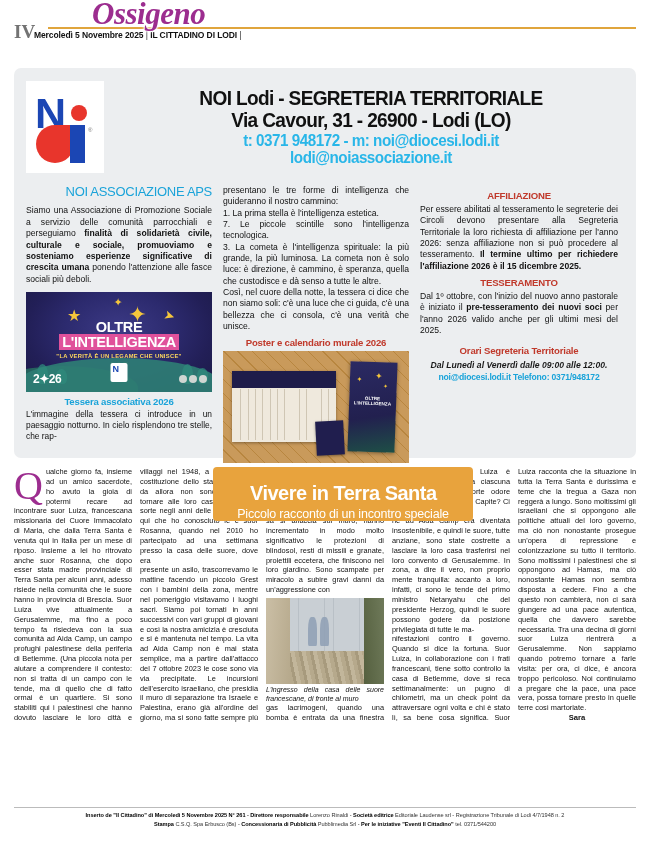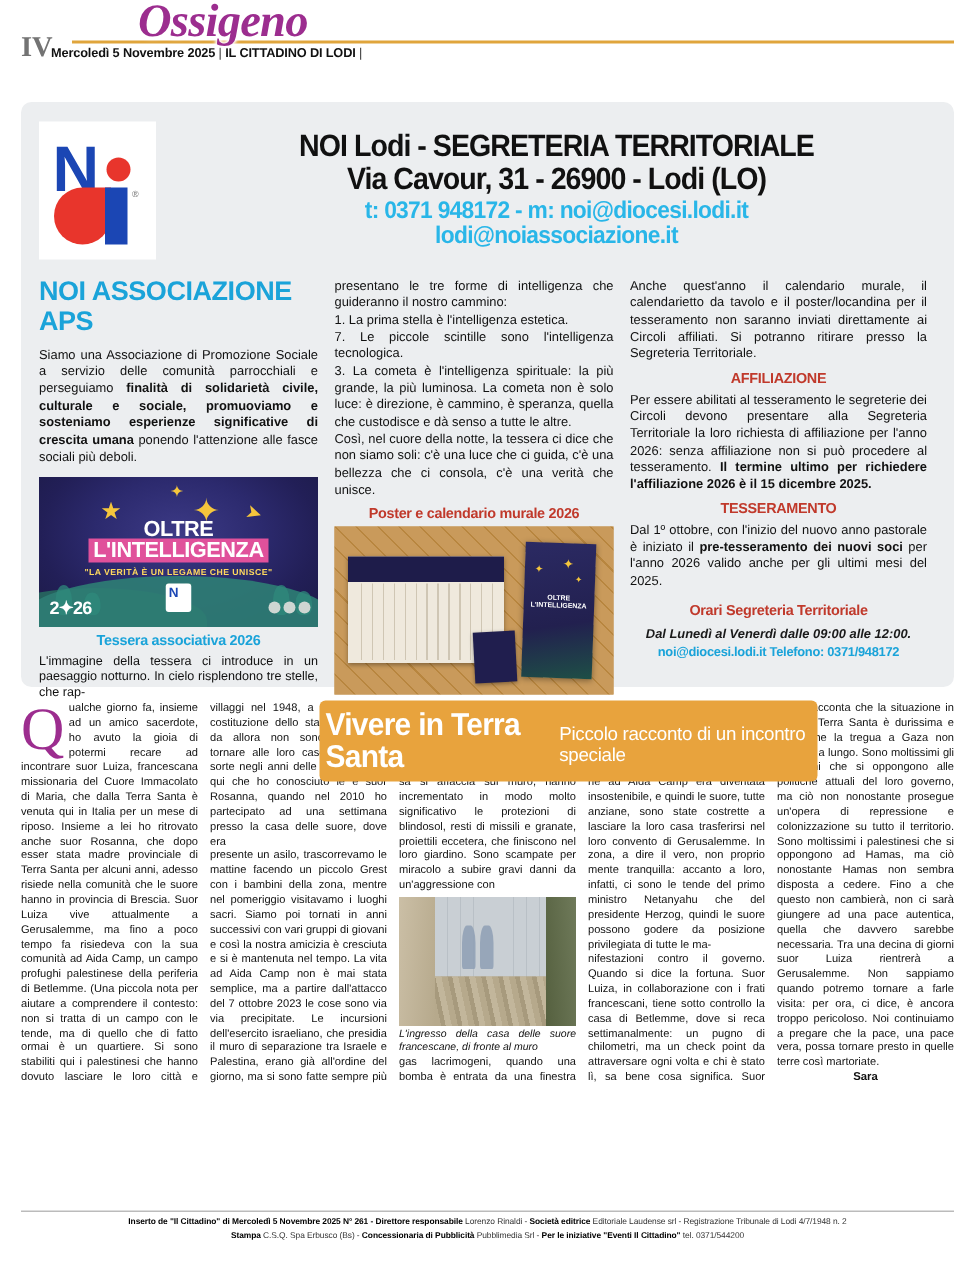--- a/index.html
+++ b/index.html
@@ -46,21 +46,21 @@
 
   .ad-head{flex:1;text-align:center;line-height:1.06;padding-left:4px;}
   .ad-h1{font-size:20.5px;font-weight:700;letter-spacing:-.7px;color:#111;font-stretch:condensed;transform:scaleX(.93);transform-origin:center;}
   .ad-h2{font-size:20.5px;font-weight:700;letter-spacing:-.7px;color:#111;transform:scaleX(.93);transform-origin:center;}
   .ad-h3{font-size:16px;font-weight:700;color:#29b6e8;letter-spacing:-.5px;margin-top:2px;transform:scaleX(.95);transform-origin:center;}
   .ad-h4{font-size:16px;font-weight:700;color:#29b6e8;letter-spacing:-.5px;transform:scaleX(.95);transform-origin:center;}
 
   .ad-cols{display:flex;gap:11px;margin-top:9px;}
   .adcol{width:186px;}
   .adcol.c3{width:198px;}
-  .ad-title{font-size:18px;font-weight:700;color:#1aa3d9;text-align:left;line-height:1.1;letter-spacing:-.3px;}
+  .ad-title{font-size:13px;font-weight:400;color:#1aa3d9;text-align:right;line-height:1.1;letter-spacing:-.3px;}
   .ad-sub{font-size:9px;font-weight:700;color:#1aa3d9;text-align:center;line-height:1.15;margin-top:1px;}
   .ad-body{font-size:8.6px;line-height:1.33;text-align:justify;margin-top:6px;color:#111;}
   .ad-body b{font-weight:700;}
   .ad-body2{font-size:8.6px;line-height:1.32;text-align:justify;color:#111;}
   .ad-body2 b{font-weight:700;}
 
   .cap-red{font-size:9.6px;font-weight:700;color:#c0392b;text-align:center;margin:5px 0 3px;letter-spacing:-.2px;}
   .cap-cyan{font-size:9.6px;font-weight:700;color:#1aa3d9;text-align:center;margin:4px 0 2px;letter-spacing:-.2px;}
   .cap-txt{font-size:8.4px;line-height:1.3;text-align:justify;color:#111;}
 
@@ -112,23 +112,23 @@
   .calphoto .post .pt{position:absolute;left:0;right:0;top:38%;text-align:center;font-size:4.6px;font-weight:700;color:#fff;line-height:1.1;}
   .calphoto .post .ps{position:absolute;color:#f5c63c;font-size:7px;}
   .calphoto .card{
     position:absolute;left:50%;bottom:8%;width:15%;height:30%;
     background:#201e4e;box-shadow:0 1px 3px rgba(0,0,0,.4);transform:rotate(-3deg);
   }
 
   
   .article{margin-top:9px;position:relative;}
   .art-banner{
-    position:absolute;left:199px;top:0;width:332px;height:54px;
+    position:absolute;left:199px;top:0;width:260px;height:54px;
     background:#e8a33d;border-radius:4px;box-sizing:border-box;
-    display:flex;flex-direction:row;align-items:center;justify-content:flex-end;
+    display:flex;flex-direction:column;align-items:center;justify-content:flex-end;
   }
   .art-banner .t{font-size:21px;font-weight:700;color:#fff;letter-spacing:-.5px;line-height:1;transform:scaleX(.95);}
   .art-banner .s{font-size:12.5px;color:#fff;margin-top:4px;letter-spacing:-.2px;}
 
   .art-cols{column-count:5;column-gap:8px;font-size:7.4px;line-height:1.33;text-align:justify;color:#111;}
   .art-cols p{margin:0;}
   .dropq{
     float:left;font-family:"Liberation Serif",serif;font-size:40px;line-height:.78;
     color:#9c2d8f;font-weight:400;padding:2px 3px 0 0;margin-top:1px;
   }
@@ -245,21 +245,20 @@
             <div class="ps" style="left:14%;top:16%">✦</div>
             <div class="ps" style="left:54%;top:10%;font-size:9px">✦</div>
             <div class="ps" style="left:72%;top:22%;font-size:6px">✦</div>
             <div class="pt">OLTRE<br>L'INTELLIGENZA</div>
           </div>
           <div class="card"></div>
         </div>
       </div>
 
       <div class="adcol c3">
-        <div class="ad-body2">Anche quest'anno il calendario murale, il calendarietto da tavolo e il poster/locandina per il tesseramento non saranno inviati direttamente ai Circoli affiliati. Si potranno ritirare presso la Segreteria Territoriale.</div>
         <div class="cap-red">AFFILIAZIONE</div>
         <div class="ad-body2"><span>Per essere abilitati al tesseramento le segreterie dei Circoli devono presentare alla Segreteria Territoriale la loro richiesta di affiliazione per l'anno 2026: senza affiliazione non si può procedere al tesseramento.</span> <b>Il termine ultimo per richiedere l'affiliazione 2026 è il 15 dicembre 2025.</b></div>
         <div class="cap-red">TESSERAMENTO</div>
         <div class="ad-body2"><span>Dal 1º ottobre, con l'inizio del nuovo anno pastorale è iniziato il </span><b>pre-tesseramento dei nuovi soci</b><span> per l'anno 2026 valido anche per gli ultimi mesi del 2025.</span></div>
         <div class="cap-red" style="margin-top:9px">Orari Segreteria Territoriale</div>
         <div style="font-size:8.6px;font-weight:700;font-style:italic;text-align:center;margin-top:4px;">Dal Lunedì al Venerdì dalle 09:00 alle 12:00.</div>
         <div style="font-size:8.6px;font-weight:700;color:#1aa3d9;text-align:center;margin-top:2px;letter-spacing:-.2px;">noi@diocesi.lodi.it Telefono: 0371/948172</div>
       </div>
     </div>
   </div>

